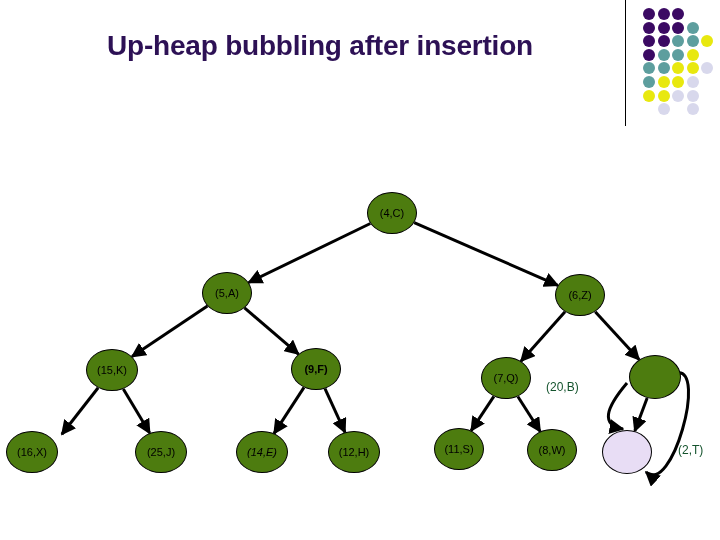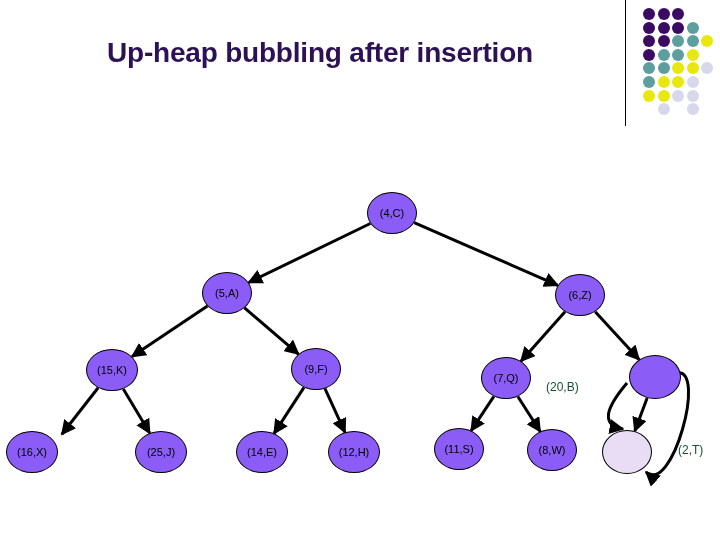--- a/index.html
+++ b/index.html
@@ -21,21 +21,20 @@
     position: absolute;
     left: 40px;
     top: 28px;
     width: 560px;
     text-align: center;
     color: #2d1155;
     font-size: 28px;
     font-weight: bold;
     line-height: 1.28;
     letter-spacing: -0.2px;
-    margin-top: 7px;
   }
   #title-block .tline { display: block; white-space: nowrap; }
 
   
   #logo-divider {
     position: absolute;
     left: 625px;
     top: 0px;
     width: 1px;
     height: 126px;
@@ -67,21 +66,21 @@
     position: absolute;
     left: 0; top: 0;
     width: 720px; height: 540px;
     pointer-events: none;
   }
   .node {
     position: absolute;
     box-sizing: border-box;
     border: 1px solid #000000;
     border-radius: 50%;
-    background: #8b5cf6;
+    background: #4d7c0f;
     display: flex;
     align-items: center;
     justify-content: center;
     font-size: 11px;
     color: #000000;
     font-family: "Liberation Sans", sans-serif;
     white-space: nowrap;
   }
   .node.lavender { background: #e8ddf5; }
   .float-label {
@@ -167,36 +166,36 @@
         </div>
         <div class="node" style="left: 202px; top: 272px; width: 50px; height: 42px;">
           <span>(5,A)</span>
         </div>
         <div class="node" style="left: 555px; top: 274px; width: 50px; height: 42px;">
           <span>(6,Z)</span>
         </div>
         <div class="node" style="left: 86px; top: 349px; width: 52px; height: 42px;">
           <span>(15,K)</span>
         </div>
-        <div class="node" style="left: 291px; top: 348px; width: 50px; height: 42px;">
+        <div class="node" style="left: 291px; top: 348px; width: 50px; height: 42px; font-weight: bold;">
           <span>(9,F)</span>
         </div>
         <div class="node" style="left: 481px; top: 357px; width: 50px; height: 42px;">
           <span>(7,Q)</span>
         </div>
         <div class="node" style="left: 629px; top: 355px; width: 52px; height: 44px;">
           <span></span>
         </div>
         <div class="node" style="left: 6px; top: 431px; width: 52px; height: 42px;">
           <span>(16,X)</span>
         </div>
         <div class="node" style="left: 135px; top: 431px; width: 52px; height: 42px;">
           <span>(25,J)</span>
         </div>
-        <div class="node" style="left: 236px; top: 431px; width: 52px; height: 42px;">
+        <div class="node" style="left: 236px; top: 431px; width: 52px; height: 42px; font-style: italic;">
           <span>(14,E)</span>
         </div>
         <div class="node" style="left: 328px; top: 431px; width: 52px; height: 42px;">
           <span>(12,H)</span>
         </div>
         <div class="node" style="left: 434px; top: 428px; width: 50px; height: 42px;">
           <span>(11,S)</span>
         </div>
         <div class="node" style="left: 527px; top: 429px; width: 50px; height: 42px; justify-content: center;">
           <span>(8,W)</span>

